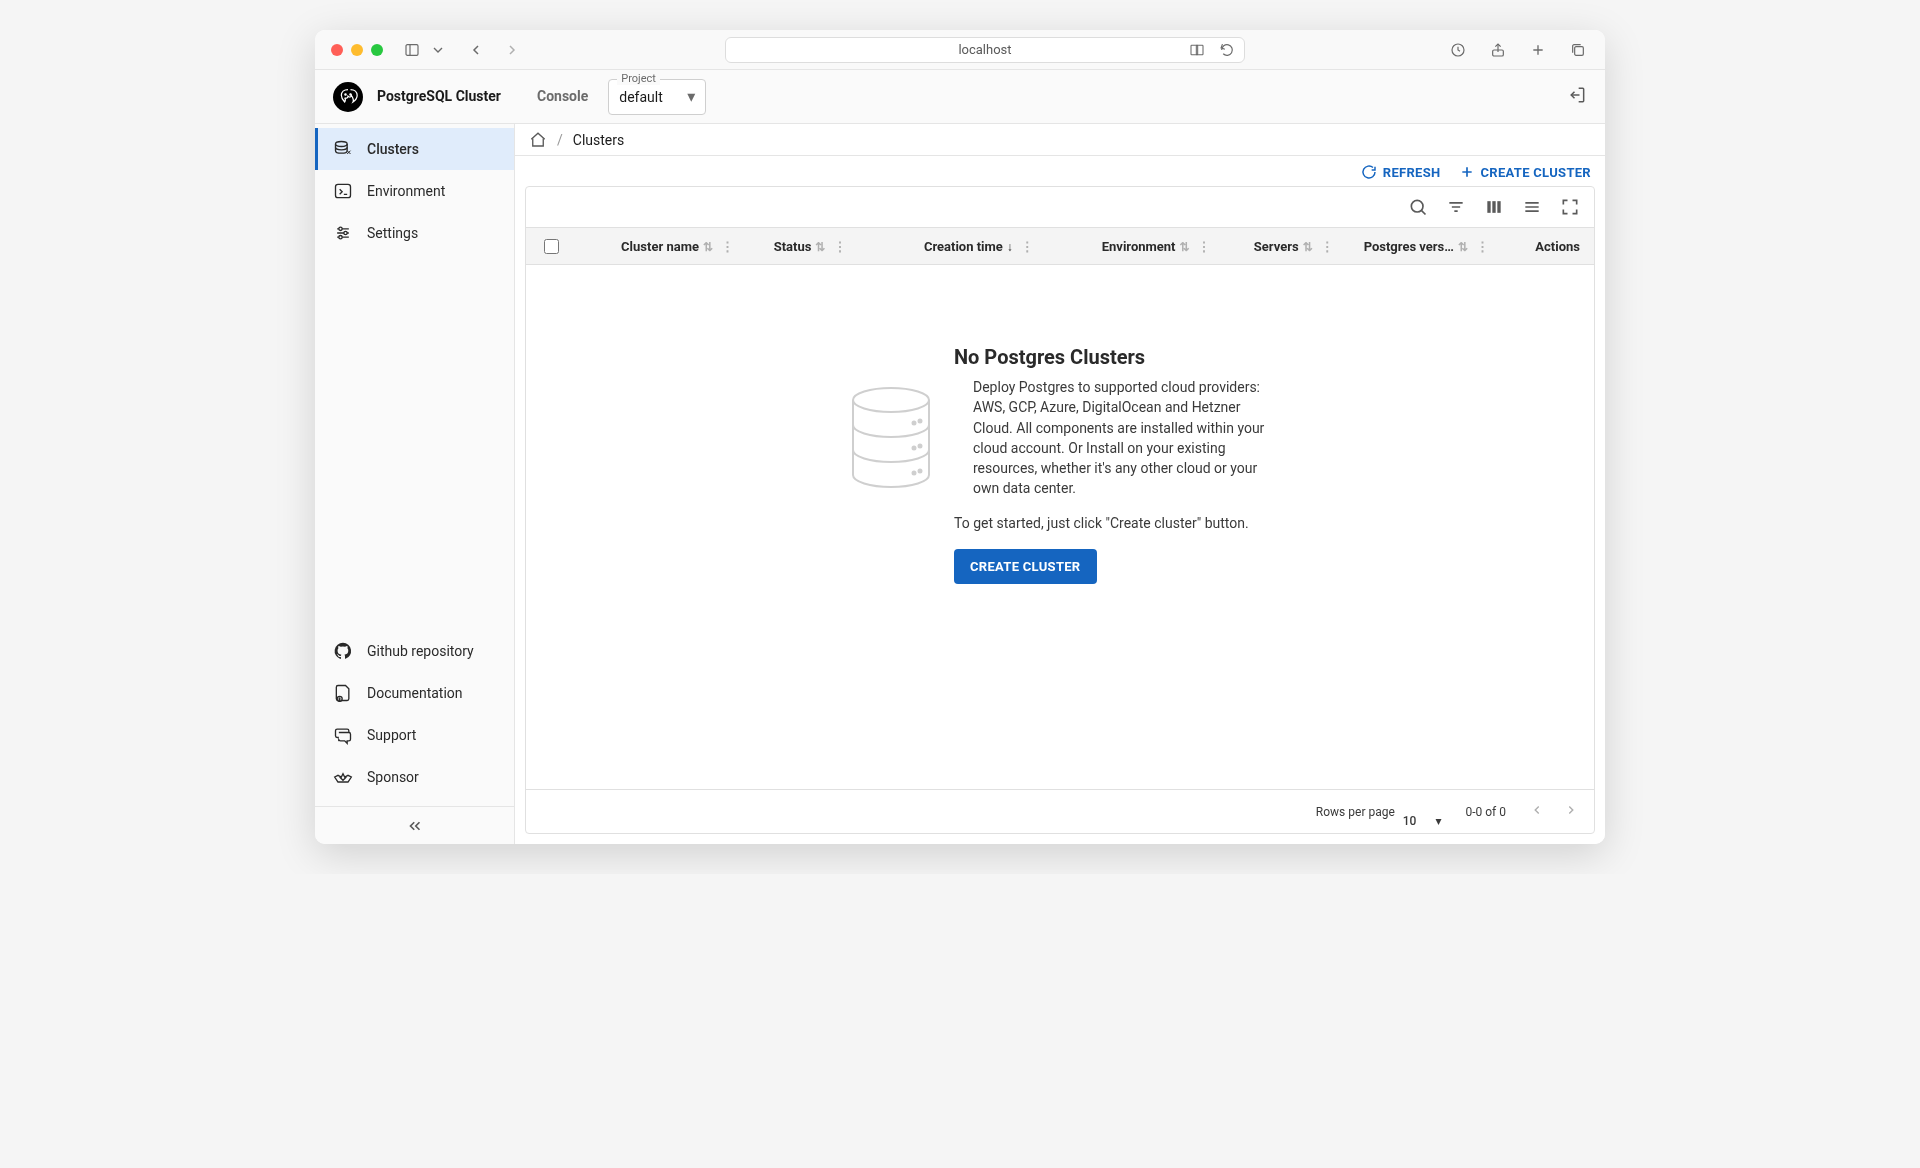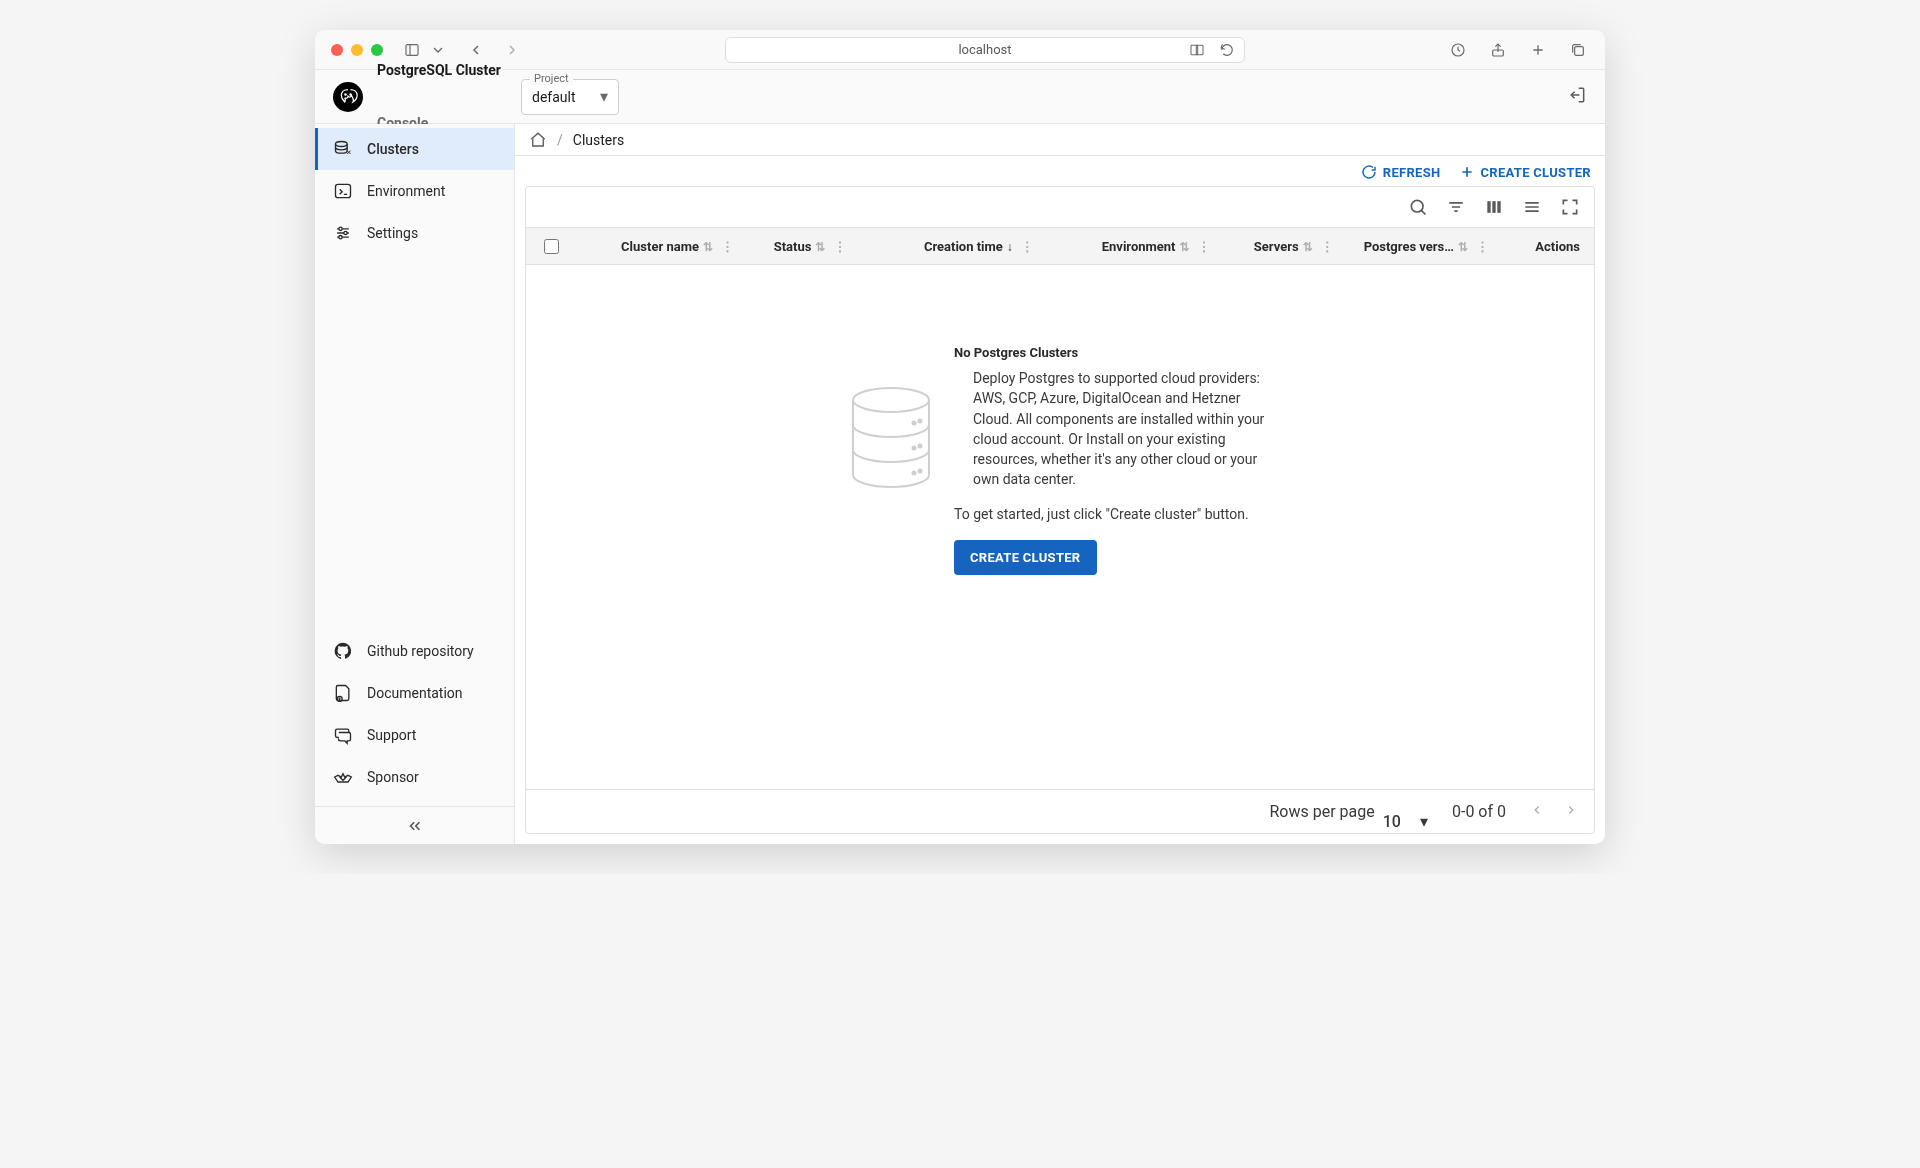--- a/index.html
+++ b/index.html
@@ -59,21 +59,21 @@
       align-items: center;
       padding: 0 18px;
       gap: 14px;
       background: #fafafa;
     }
     .logo {
       width: 30px; height: 30px; border-radius: 50%; background: #000;
       display: flex; align-items: center; justify-content: center;
     }
     .logo svg { width: 20px; height: 20px; }
-    .app-title { display: flex; flex-direction: column; line-height: 1.15; gap: 36px; }
+    .app-title { display: flex; line-height: 1.15; gap: 36px; }
     .app-title-main { font-weight: 700; font-size: 14px; color: #1a1a1a; }
     .app-title-sub { font-weight: 700; font-size: 14px; color: #6b6b6b; }
     
     .project-select {
       position: relative;
       border: 1px solid #cfcfcf;
       border-radius: 4px;
       height: 36px;
       width: 98px;
       display: flex;
@@ -179,35 +179,35 @@
     .th-checkbox { width: 50px; justify-content: center; }
     .th-checkbox input { width: 15px; height: 15px; cursor: pointer; }
     
     .empty-state {
       flex: 1;
       display: flex; align-items: flex-start; justify-content: center;
       gap: 18px; padding: 80px 40px 40px;
     }
     .empty-illustration { color: #cfcfcf; flex-shrink: 0; margin-top: 40px; }
     .empty-text { max-width: 320px; }
-    .empty-title { font-size: 13px; font-weight: 700; color: #2a2a2a; margin-bottom: 8px; }
+    .empty-title { font-size: 20px; font-weight: 700; color: #2a2a2a; margin-bottom: 8px; }
     .empty-desc { font-size: 14px; color: #3a3a3a; line-height: 1.45; margin-bottom: 14px; margin-left: 19px; }
     .empty-desc2 { font-size: 14px; color: #3a3a3a; line-height: 1.45; margin-bottom: 16px; }
     .primary-btn {
       display: inline-block;
       background: #1565c0; color: #fff;
       font-size: 13px; font-weight: 700;
       padding: 10px 16px; border-radius: 4px;
       cursor: pointer; letter-spacing: 0.3px;
     }
     
     .table-footer {
       border-top: 1px solid #e0e0e0;
       height: 44px; display: flex; align-items: center; justify-content: flex-end;
-      gap: 24px; padding: 0 16px; font-size: 16px; color: #3a3a3a;
+      gap: 24px; padding: 0 16px; font-size: 12px; color: #3a3a3a;
     }
     .rows-per-page { display: flex; align-items: center; gap: 8px; }
     .rpp-select { display: flex; align-items: center; gap: 19px; cursor: pointer; font-weight: 500; margin-top: 19px; }
     .pager { display: flex; gap: 20px; color: #b0b0b0; }
     .pager span { cursor: pointer; }
   </style>
 </head>
 <body>
 
 <div class="browser-window">

